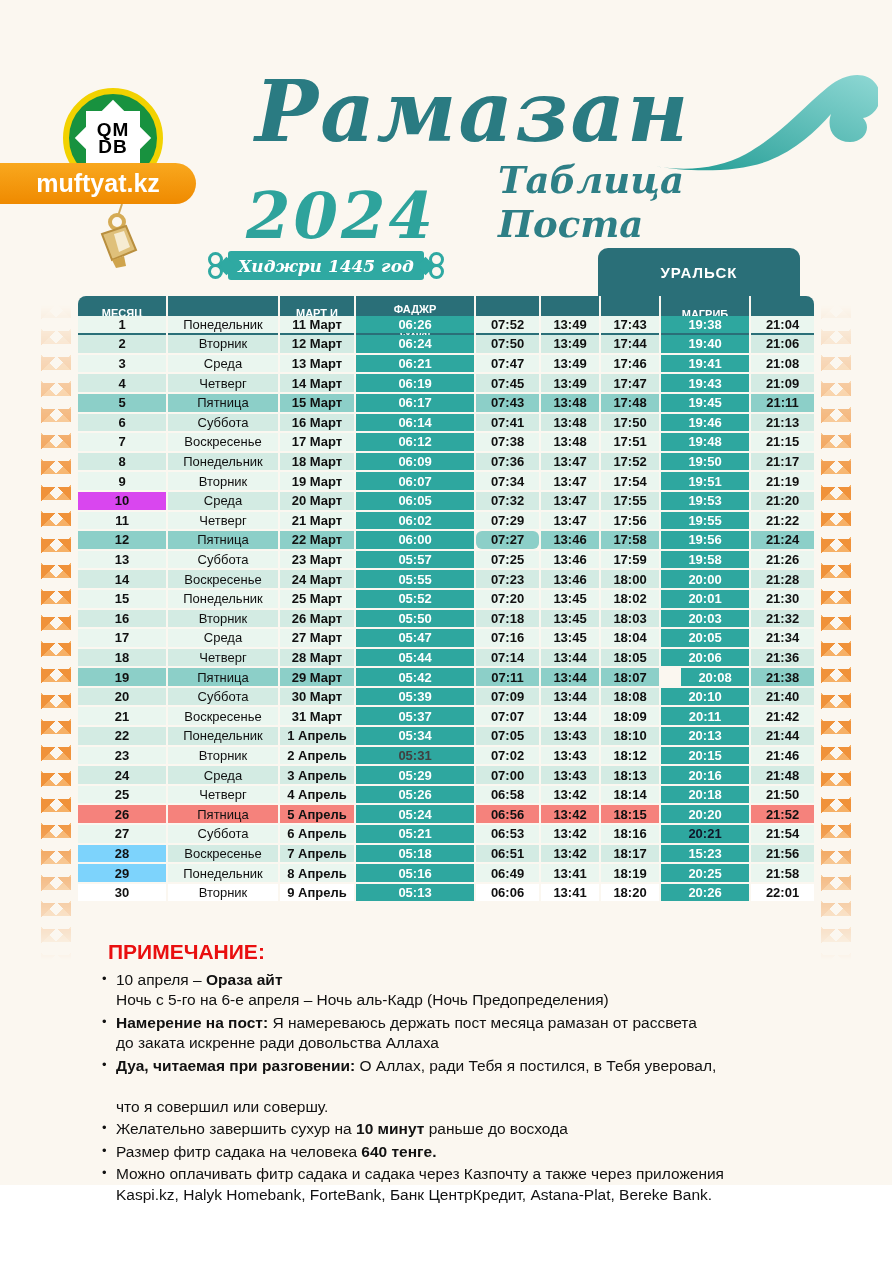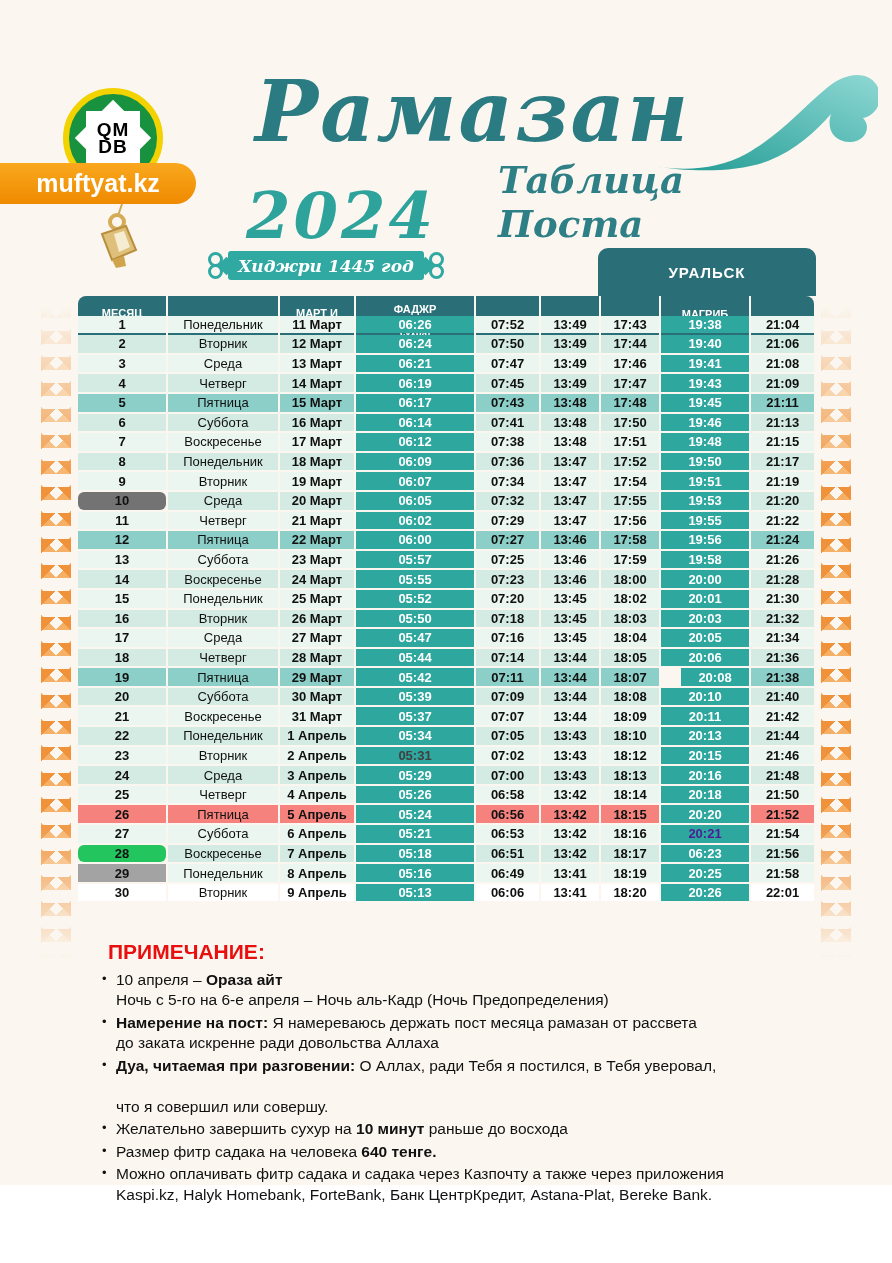--- a/index.html
+++ b/index.html
@@ -36,21 +36,21 @@
   .hijri{position:absolute;left:228px;top:251px;width:196px;height:29px;background:#2fa9a2;
         border-radius:3px;display:flex;align-items:center;justify-content:center;
         color:#fff;font-family:"DejaVu Serif",serif;font-style:italic;font-weight:bold;font-size:17px;}
   .hijri .dmd{position:absolute;top:50%;width:13px;height:13px;background:#2fa9a2;
         transform:translateY(-50%) rotate(45deg);}
   .hijri .dmd.l{left:-8px;} .hijri .dmd.r{right:-8px;}
   .hijri .curl{position:absolute;width:9px;height:9px;border:3px solid #2fa9a2;border-radius:50%;}
   .hijri .curl.l1{left:-20px;top:1px;} .hijri .curl.l2{left:-20px;bottom:1px;}
   .hijri .curl.r1{right:-20px;top:1px;} .hijri .curl.r2{right:-20px;bottom:1px;}
 
-  .city{position:absolute;left:598px;top:248px;width:218px;height:48px;background:#2a6f78;
+  .city{position:absolute;left:598px;top:248px;width:202px;height:48px;background:#2a6f78;
         border-radius:10px 10px 0 0;display:flex;align-items:center;justify-content:center;
         color:#fff;font-weight:bold;font-size:15px;letter-spacing:1px;}
 
   
   .orn{position:absolute;top:305px;width:30px;height:655px;
        background:
          linear-gradient(135deg,#f0923a 25%,transparent 25%) 0 0/30px 26px repeat-y,
          linear-gradient(225deg,#f0923a 25%,transparent 25%) 0 0/30px 26px repeat-y,
          linear-gradient(135deg,transparent 72%,#f6b066 72%) 0 13px/30px 26px repeat-y,
          linear-gradient(225deg,transparent 72%,#f6b066 72%) 0 13px/30px 26px repeat-y;
@@ -245,21 +245,21 @@
       <div class="cell num c-even" style="background: rgb(211, 235, 227);">21:17</div>
       <div class="cell num c-odd" style="background: rgb(234, 246, 239);">9</div>
       <div class="cell day c-odd" style="background: rgb(234, 246, 239);">Вторник</div>
       <div class="cell num c-odd" style="background: rgb(234, 246, 239);">19 Март</div>
       <div class="cell teal num c-odd" style="background: rgb(46, 167, 159); color: rgb(255, 255, 255); font-weight: bold;">06:07</div>
       <div class="cell num c-odd" style="background: rgb(234, 246, 239);">07:34</div>
       <div class="cell num c-odd" style="background: rgb(234, 246, 239);">13:47</div>
       <div class="cell num c-odd" style="background: rgb(234, 246, 239);">17:54</div>
       <div class="cell teal num c-odd" style="background: rgb(46, 167, 159); color: rgb(255, 255, 255); font-weight: bold;">19:51</div>
       <div class="cell num c-odd" style="background: rgb(234, 246, 239);">21:19</div>
-      <div class="cell num c-even" style="background: #737373; border-radius: 6px;">10</div>
+      <div class="cell num c-even" style="background: #d946ef;">10</div>
       <div class="cell day c-even" style="background: rgb(211, 235, 227);">Среда</div>
       <div class="cell num c-even" style="background: rgb(211, 235, 227);">20 Март</div>
       <div class="cell teal num c-even" style="background: rgb(46, 167, 159); color: rgb(255, 255, 255); font-weight: bold;">06:05</div>
       <div class="cell num c-even" style="background: rgb(211, 235, 227);">07:32</div>
       <div class="cell num c-even" style="background: rgb(211, 235, 227);">13:47</div>
       <div class="cell num c-even" style="background: rgb(211, 235, 227);">17:55</div>
       <div class="cell teal num c-even" style="background: rgb(46, 167, 159); color: rgb(255, 255, 255); font-weight: bold;">19:53</div>
       <div class="cell num c-even" style="background: rgb(211, 235, 227);">21:20</div>
       <div class="cell num c-odd" style="background: rgb(234, 246, 239);">11</div>
       <div class="cell day c-odd" style="background: rgb(234, 246, 239);">Четверг</div>
@@ -267,21 +267,21 @@
       <div class="cell teal num c-odd" style="background: rgb(46, 167, 159); color: rgb(255, 255, 255); font-weight: bold;">06:02</div>
       <div class="cell num c-odd" style="background: rgb(234, 246, 239);">07:29</div>
       <div class="cell num c-odd" style="background: rgb(234, 246, 239);">13:47</div>
       <div class="cell num c-odd" style="background: rgb(234, 246, 239);">17:56</div>
       <div class="cell teal num c-odd" style="background: rgb(46, 167, 159); color: rgb(255, 255, 255); font-weight: bold;">19:55</div>
       <div class="cell num c-odd" style="background: rgb(234, 246, 239);">21:22</div>
       <div class="cell num c-fri" style="background: rgb(140, 207, 200);">12</div>
       <div class="cell day c-fri" style="background: rgb(140, 207, 200);">Пятница</div>
       <div class="cell num c-fri" style="background: rgb(140, 207, 200);">22 Март</div>
       <div class="cell teal num c-fri" style="background: rgb(67, 147, 155); color: rgb(255, 255, 255); font-weight: bold;">06:00</div>
-      <div class="cell num c-fri" style="background: rgb(140, 207, 200);">07:27</div>
+      <div class="cell num c-fri" style="background: rgb(140, 207, 200); border-radius: 6px;">07:27</div>
       <div class="cell num c-fri" style="background: rgb(140, 207, 200);">13:46</div>
       <div class="cell num c-fri" style="background: rgb(140, 207, 200);">17:58</div>
       <div class="cell teal num c-fri" style="background: rgb(67, 147, 155); color: rgb(255, 255, 255); font-weight: bold;">19:56</div>
       <div class="cell num c-fri" style="background: rgb(140, 207, 200);">21:24</div>
       <div class="cell num c-odd" style="background: rgb(234, 246, 239);">13</div>
       <div class="cell day c-odd" style="background: rgb(234, 246, 239);">Суббота</div>
       <div class="cell num c-odd" style="background: rgb(234, 246, 239);">23 Март</div>
       <div class="cell teal num c-odd" style="background: rgb(46, 167, 159); color: rgb(255, 255, 255); font-weight: bold;">05:57</div>
       <div class="cell num c-odd" style="background: rgb(234, 246, 239);">07:25</div>
       <div class="cell num c-odd" style="background: rgb(234, 246, 239);">13:46</div>
@@ -405,32 +405,32 @@
       <div class="cell num c-red" style="background: rgb(245, 130, 124);">18:15</div>
       <div class="cell teal num c-red" style="background: rgb(238, 51, 45); color: rgb(255, 255, 255); font-weight: bold;">20:20</div>
       <div class="cell num c-red" style="background: rgb(245, 130, 124);">21:52</div>
       <div class="cell num c-odd" style="background: rgb(234, 246, 239);">27</div>
       <div class="cell day c-odd" style="background: rgb(234, 246, 239);">Суббота</div>
       <div class="cell num c-odd" style="background: rgb(234, 246, 239);">6 Апрель</div>
       <div class="cell teal num c-odd" style="background: rgb(46, 167, 159); color: rgb(255, 255, 255); font-weight: bold;">05:21</div>
       <div class="cell num c-odd" style="background: rgb(234, 246, 239);">06:53</div>
       <div class="cell num c-odd" style="background: rgb(234, 246, 239);">13:42</div>
       <div class="cell num c-odd" style="background: rgb(234, 246, 239);">18:16</div>
-      <div class="cell teal num c-odd" style="background: rgb(46, 167, 159); color: #4c1d95; font-weight: bold;">20:21</div>
+      <div class="cell teal num c-odd" style="background: rgb(46, 167, 159); color: #0f172a; font-weight: bold;">20:21</div>
       <div class="cell num c-odd" style="background: rgb(234, 246, 239);">21:54</div>
-      <div class="cell num c-even" style="background: #22c55e; border-radius: 6px;">28</div>
+      <div class="cell num c-even" style="background: #7dd3fc;">28</div>
       <div class="cell day c-even" style="background: rgb(211, 235, 227);">Воскресенье</div>
       <div class="cell num c-even" style="background: rgb(211, 235, 227);">7 Апрель</div>
       <div class="cell teal num c-even" style="background: rgb(46, 167, 159); color: rgb(255, 255, 255); font-weight: bold;">05:18</div>
       <div class="cell num c-even" style="background: rgb(211, 235, 227);">06:51</div>
       <div class="cell num c-even" style="background: rgb(211, 235, 227);">13:42</div>
       <div class="cell num c-even" style="background: rgb(211, 235, 227);">18:17</div>
-      <div class="cell teal num c-even" style="background: rgb(46, 167, 159); color: rgb(255, 255, 255); font-weight: bold;">06:23</div>
+      <div class="cell teal num c-even" style="background: rgb(46, 167, 159); color: rgb(255, 255, 255); font-weight: bold;">15:23</div>
       <div class="cell num c-even" style="background: rgb(211, 235, 227);">21:56</div>
-      <div class="cell num c-odd" style="background: #a3a3a3;">29</div>
+      <div class="cell num c-odd" style="background: #7dd3fc;">29</div>
       <div class="cell day c-odd" style="background: rgb(234, 246, 239);">Понедельник</div>
       <div class="cell num c-odd" style="background: rgb(234, 246, 239);">8 Апрель</div>
       <div class="cell teal num c-odd" style="background: rgb(46, 167, 159); color: rgb(255, 255, 255); font-weight: bold;">05:16</div>
       <div class="cell num c-odd" style="background: rgb(234, 246, 239);">06:49</div>
       <div class="cell num c-odd" style="background: rgb(234, 246, 239);">13:41</div>
       <div class="cell num c-odd" style="background: rgb(234, 246, 239);">18:19</div>
       <div class="cell teal num c-odd" style="background: rgb(46, 167, 159); color: rgb(255, 255, 255); font-weight: bold;">20:25</div>
       <div class="cell num c-odd" style="background: rgb(234, 246, 239);">21:58</div>
       <div class="cell num c-white" style="background: rgb(255, 255, 255);">30</div>
       <div class="cell day c-white" style="background: rgb(255, 255, 255);">Вторник</div>

